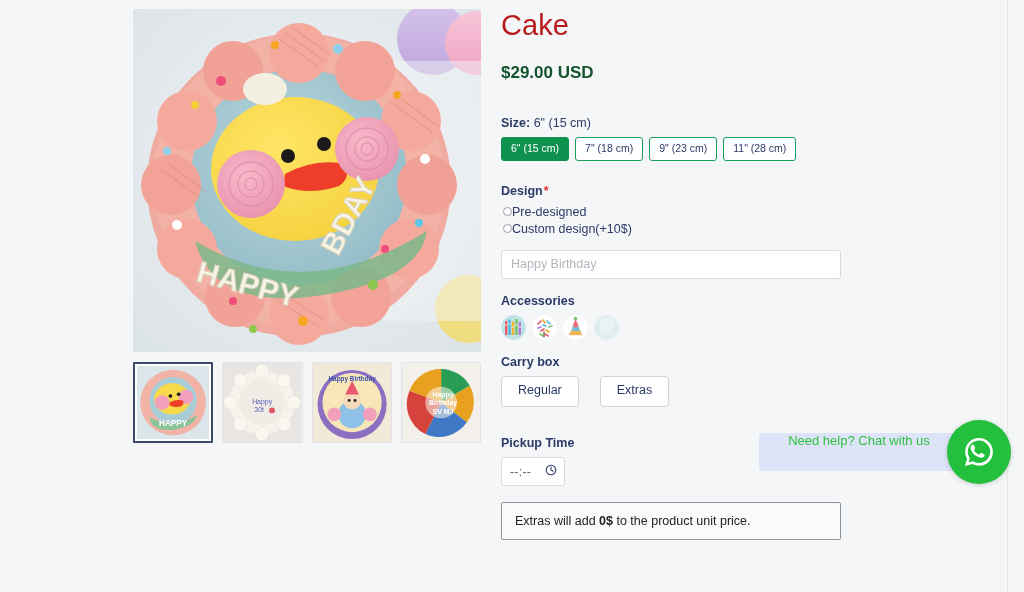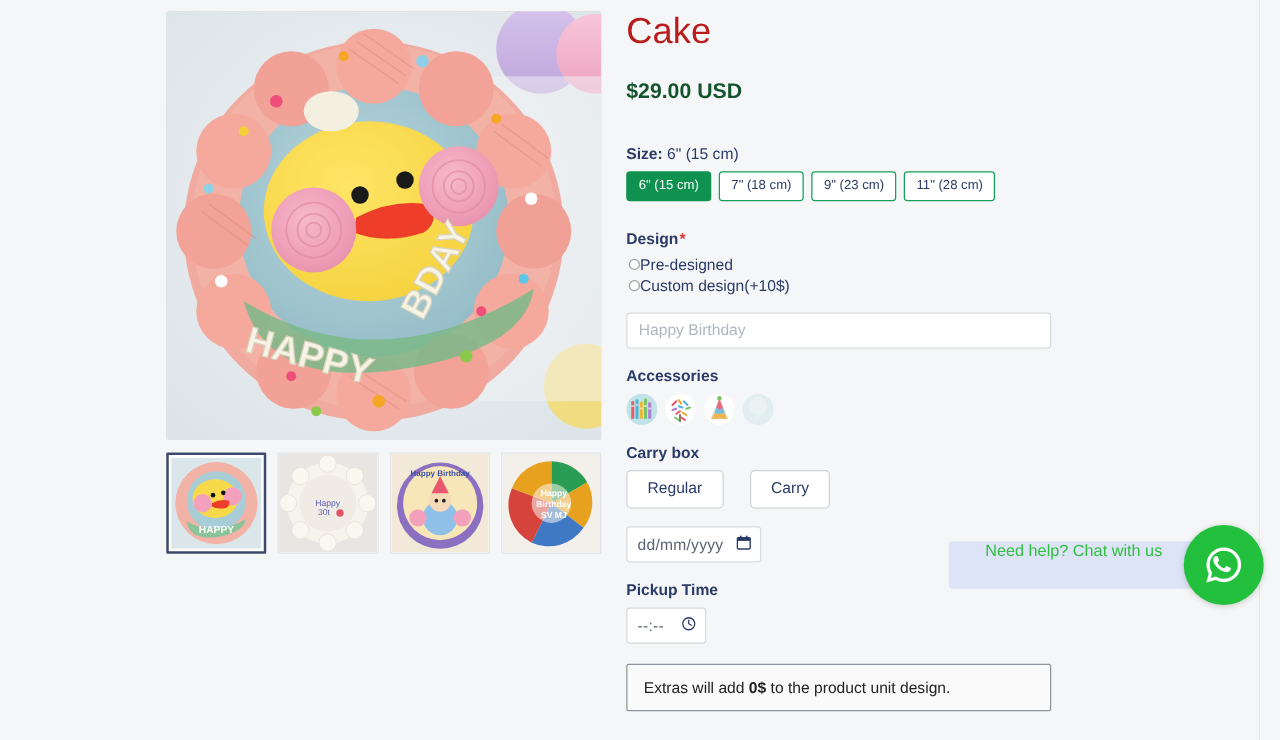--- a/index.html
+++ b/index.html
@@ -495,57 +495,46 @@
         </svg>
       </button>
     </div>
 
     <div class="spacer-14"></div>
 
     
     <div class="opt-label">Carry box</div>
     <div class="box-row">
       <button class="box-btn">Regular</button>
-      <button class="box-btn">Carry</button>
+      <button class="box-btn">Extras</button>
     </div>
 
     <div class="spacer-14"></div>
 
     
-    <div class="date-input">
-      <span class="ph">dd/mm/yyyy</span>
-      <span>
-        <svg width="12" height="12" viewBox="0 0 14 14">
-          <rect x="1" y="2.5" width="12" height="10.5" rx="1" fill="none" stroke="#2b3a67" stroke-width="1.3"></rect>
-          <rect x="1" y="2.5" width="12" height="3" fill="#2b3a67"></rect>
-          <rect x="3.5" y="0.6" width="1.5" height="2.6" fill="#2b3a67"></rect>
-          <rect x="9" y="0.6" width="1.5" height="2.6" fill="#2b3a67"></rect>
-        </svg>
-      </span>
-    </div>
 
     <div class="spacer-14"></div>
 
     
     <div class="opt-label">Pickup Time</div>
     <div class="time-input">
       <span class="ph">--:--</span>
       <span>
         <svg width="12" height="12" viewBox="0 0 14 14">
           <circle cx="7" cy="7" r="5.6" fill="none" stroke="#2b3a67" stroke-width="1.2"></circle>
           <path d="M7 3.6 V7 L9.4 8.4" fill="none" stroke="#2b3a67" stroke-width="1.2" stroke-linecap="round"></path>
         </svg>
       </span>
     </div>
 
     <div class="spacer-14"></div>
 
     
     <div class="extras-box">
-      <span>Extras will add </span><b>0$</b><span> to the product unit design.</span>
+      <span>Extras will add </span><b>0$</b><span> to the product unit price.</span>
     </div>
 
     
   </div>
 
   <div class="wa-bubble">
     <span>Need help? Chat with us</span>
   </div>
   <div class="wa-btn">
     <svg width="38" height="38" viewBox="0 0 32 32">

